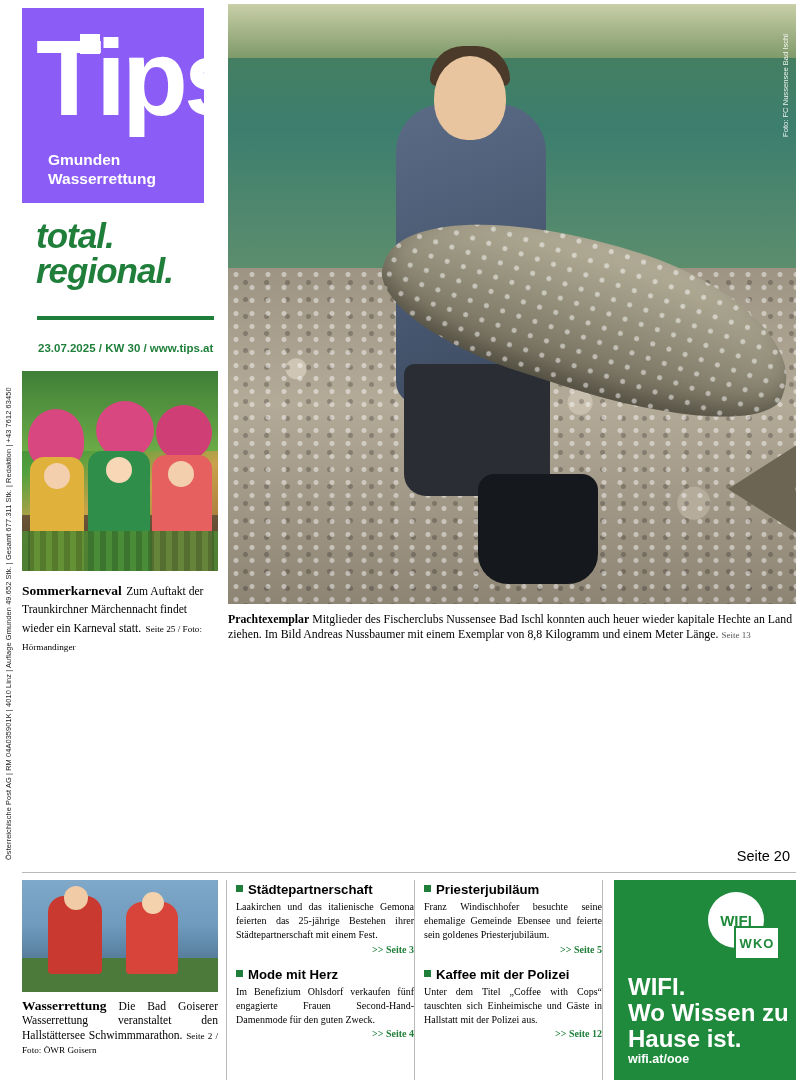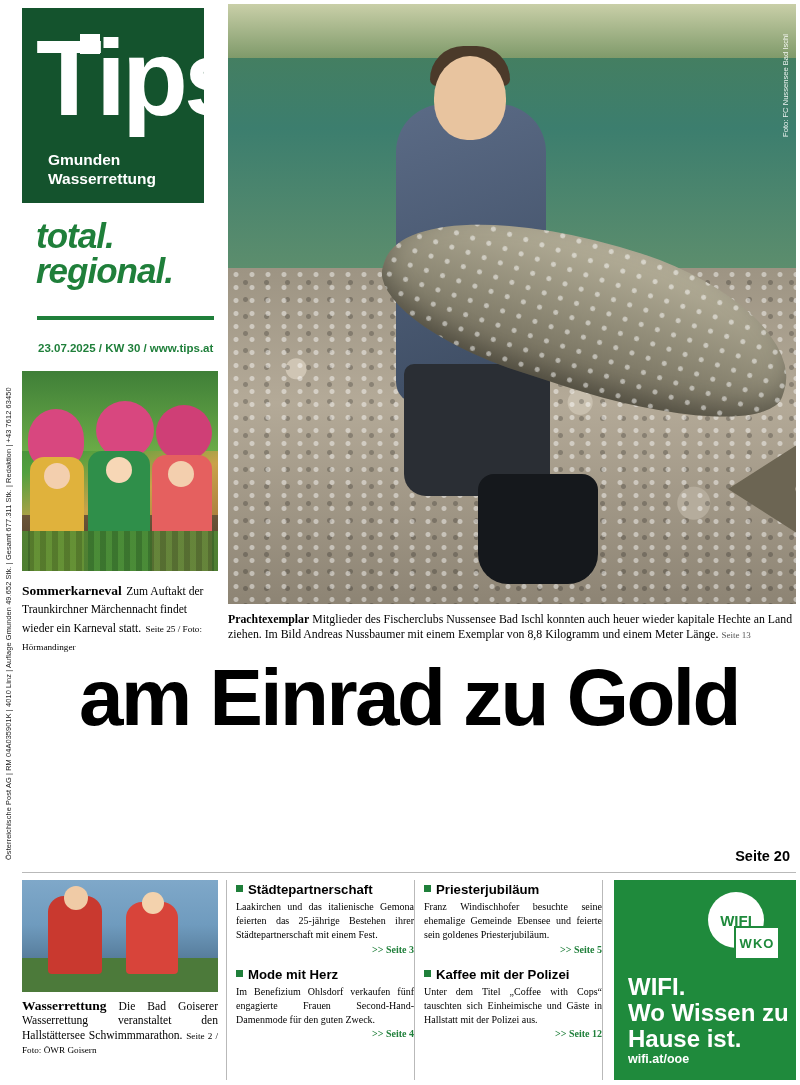--- a/index.html
+++ b/index.html
@@ -34,21 +34,21 @@
   
   .masthead {
     position: absolute;
     left: 18px; top: 4px;
     width: 200px; height: 355px;
   }
   .logo-box {
     position: absolute;
     left: 4px; top: 4px;
     width: 182px; height: 195px;
-    background: #14532d;
+    background: #8b5cf6;
   }
   .logo-word {
     position: absolute;
     left: 14px; top: 22px;
     color: #ffffff;
     font-family: "Liberation Sans", sans-serif;
     font-weight: bold;
     font-size: 108px;
     line-height: 96px;
     letter-spacing: -4px;
@@ -265,21 +265,21 @@
     font-size: 80px;
     line-height: 76px;
     letter-spacing: -2.5px;
     color: #000;
     text-align: center;
   }
   .hl-seite {
     position: absolute;
     right: 6px; top: 188px;
     font-size: 14.5px;
-    font-weight: bold;
+    font-weight: normal;
     color: #000;
   }
 
   
   .bottom-rule {
     position: absolute;
     left: 22px; top: 872px;
     width: 774px; height: 1px;
     background: #b9b9b9;
   }
@@ -465,21 +465,20 @@
   <div class="hero-credit">Foto: FC Nussensee Bad Ischl</div>
 </div>
 
 <div class="hero-caption">
   <b>Prachtexemplar</b>
   <span>Mitglieder des Fischerclubs Nussensee Bad Ischl konnten auch heuer wieder kapitale Hechte an Land ziehen. Im Bild Andreas Nussbaumer mit einem Exemplar von 8,8 Kilogramm und einem Meter Länge.</span>
   <span class="page-ref">Seite 13</span>
 </div>
 
 <div class="headline">
-  <div class="hl-line">am Einrad zu Gold</div>
   <div class="hl-seite">Seite 20</div>
 </div>
 
 <div class="bottom-rule"></div>
 
 <div class="wasser-photo">
   <div class="wp-lawn"></div>
   <div class="wp-p1"></div>
   <div class="wp-p2"></div>
   <div class="wp-h1"></div>

